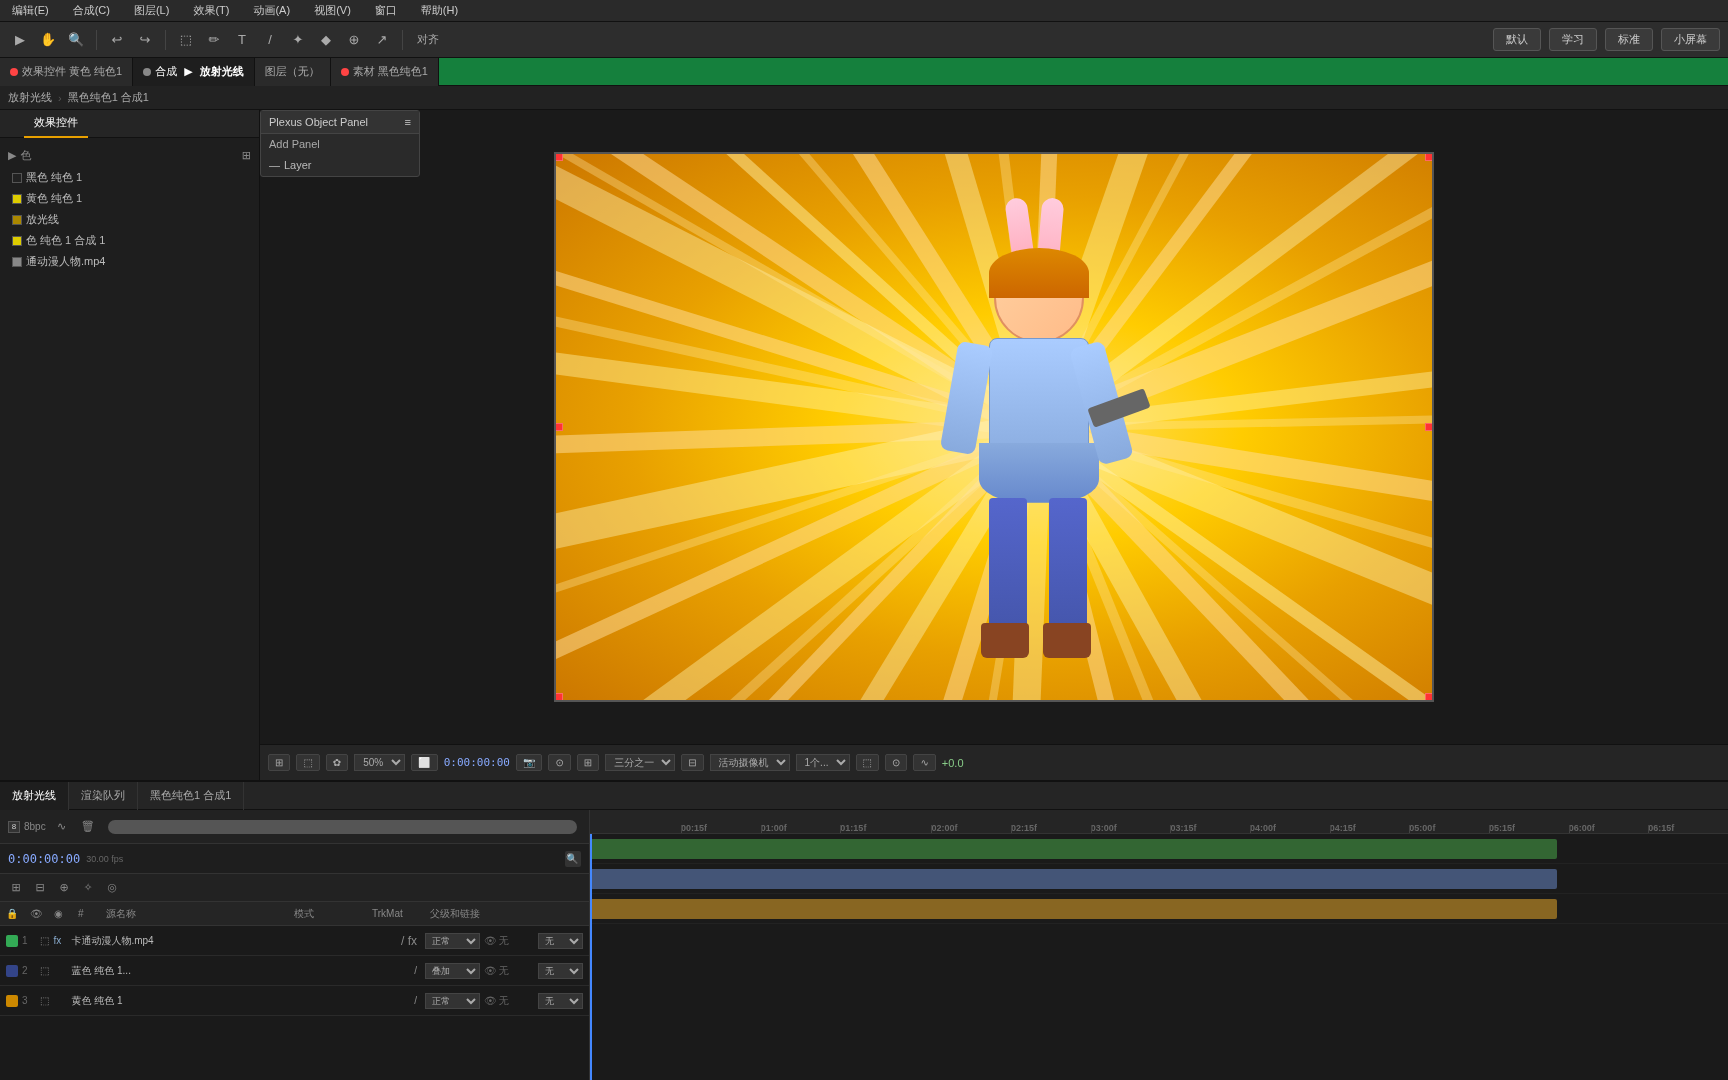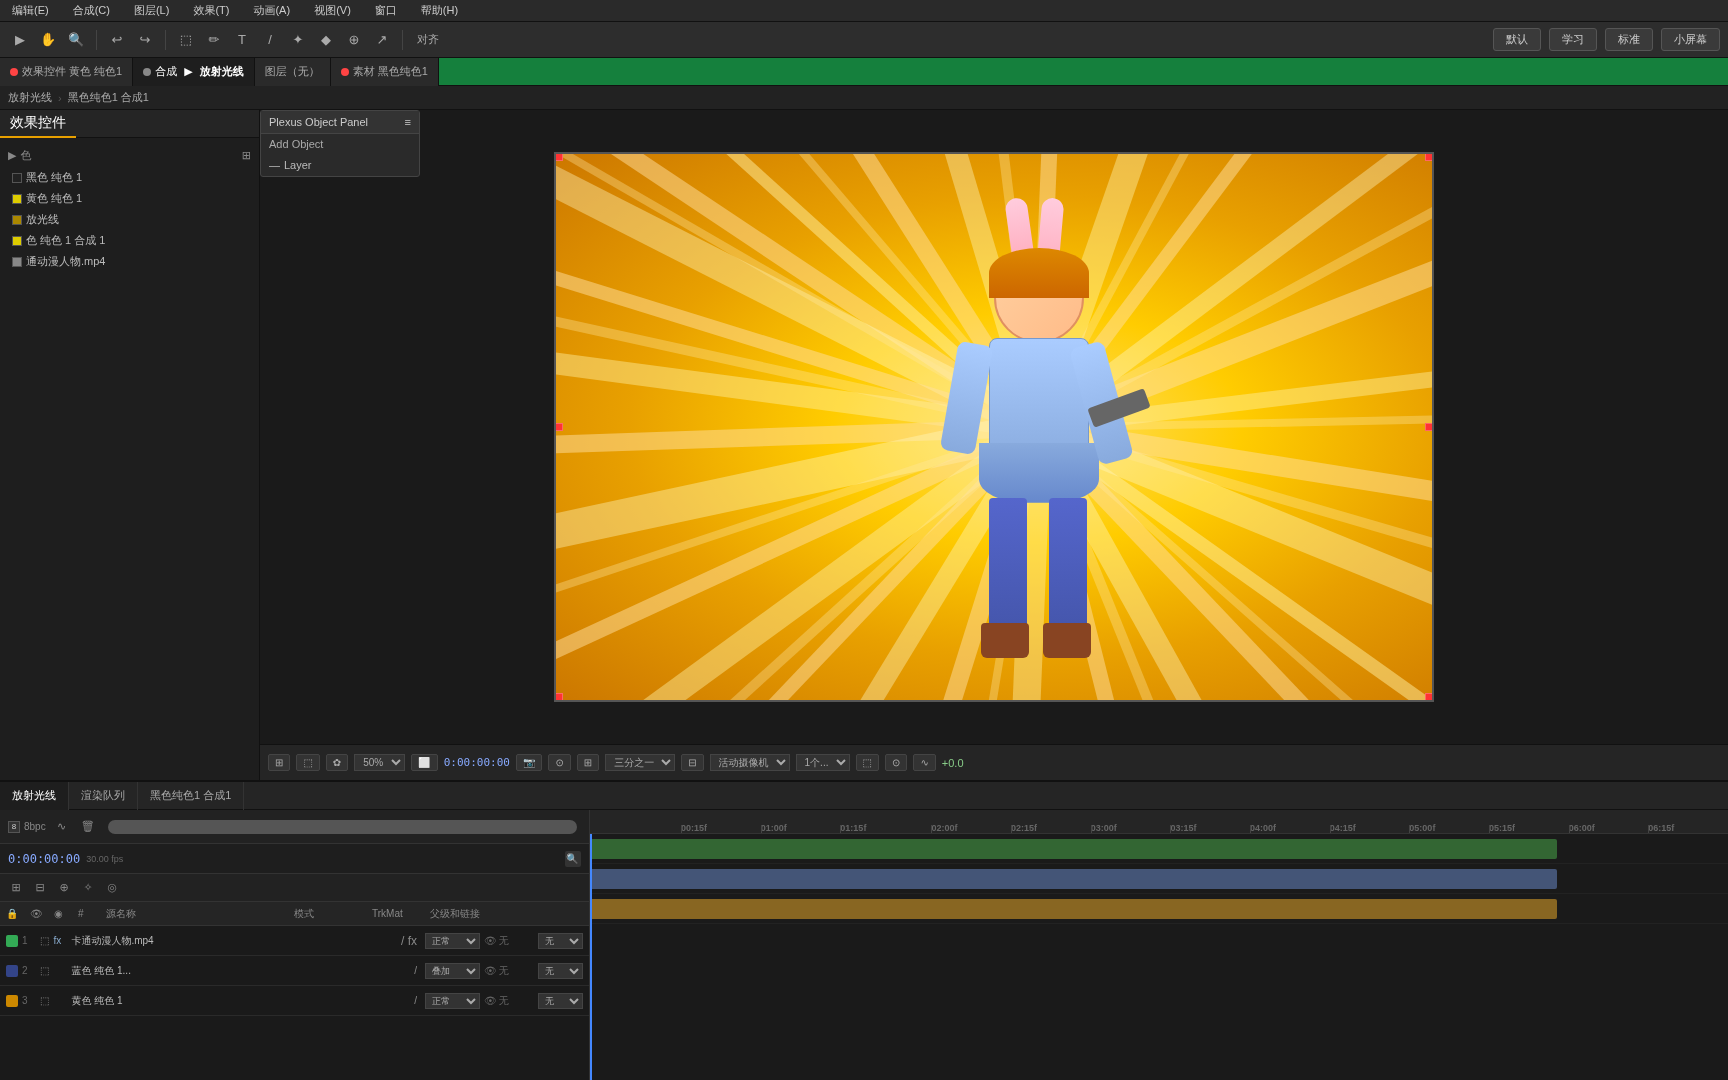--- a/index.html
+++ b/index.html
@@ -133,23 +133,24 @@
       background: #252525;
       display: flex;
       align-items: center;
       border-bottom: 1px solid #111;
     }
     .left-panel-tab {
       padding: 0 10px;
       height: 28px;
       display: flex;
       align-items: center;
-      font-size: 14px;
+      font-size: 11px;
       color: #aaa;
       cursor: pointer;
+      margin-left: 24px;
     }
     .left-panel-tab.active { color: #fff; border-bottom: 2px solid #e8a000; }
     .left-panel-content {
       flex: 1;
       padding: 6px;
       overflow-y: auto;
     }
     .panel-section-header {
       font-size: 11px;
       color: #888;
@@ -585,21 +586,21 @@
       </div>
     </div>
 
     <div class="center-preview">
 
       <div class="plexus-panel">
         <div class="plexus-panel-header">
           <span>Plexus Object Panel</span>
           <span>≡</span>
         </div>
-        <div class="plexus-add-btn">Add Object</div>
+        <div class="plexus-add-btn">Add Panel</div>
         <div class="plexus-layer-item">
           <span>—</span>
           <span>Layer</span>
         </div>
       </div>
 
       <div class="plexus-secondary"></div>
 
       <div class="preview-canvas-area">
         <div class="preview-image">

